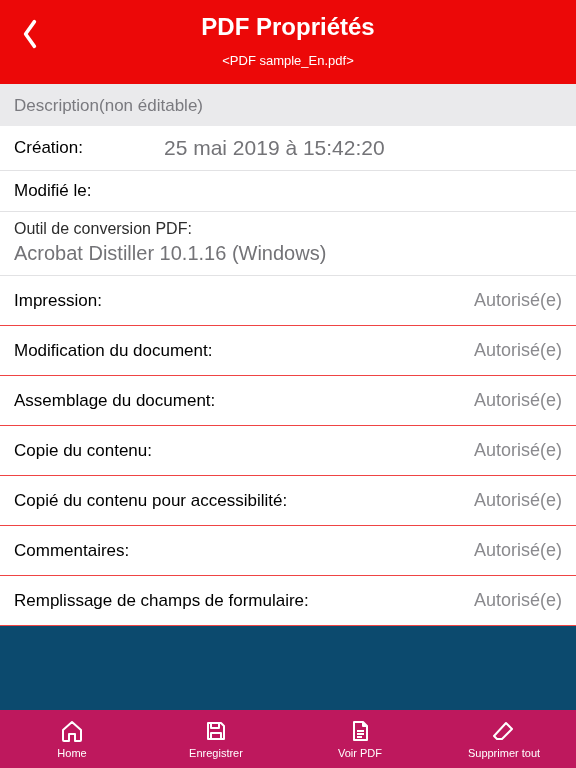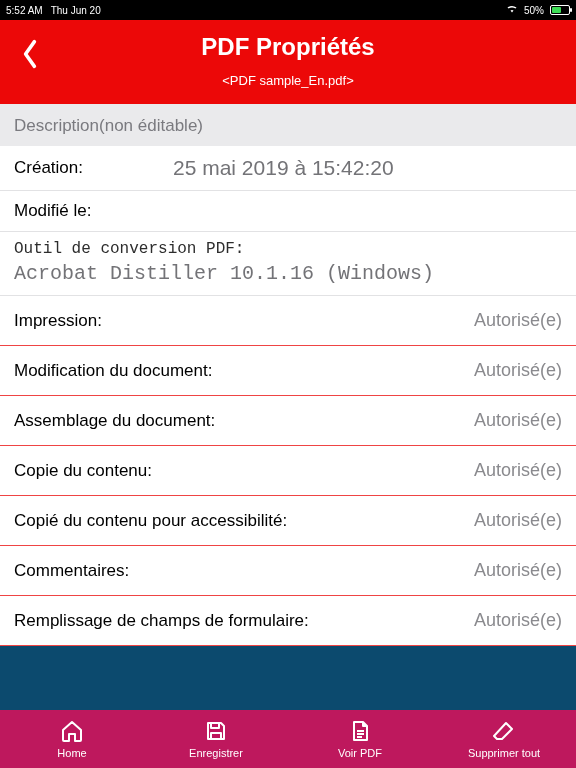--- a/index.html
+++ b/index.html
@@ -20,58 +20,39 @@
   .header { background: #ec0808; color: #fff; height: 84px; position: relative; display: flex; flex-direction: column; align-items: center; justify-content: center; }
   .back { position: absolute; left: 14px; top: 16px; width: 32px; height: 36px; display: flex; align-items: center; justify-content: center; }
   .back svg { width: 18px; height: 30px; }
   .title { font-size: 24px; font-weight: 700; margin-top: -4px; }
   .subtitle { font-size: 13px; font-weight: 400; margin-top: 12px; }
 
   
   .list { flex: 1; overflow: hidden; background: #0c4a6e; }
   .section-header { color: #7a7a7f; font-size: 17px; padding: 12px 14px 10px; background: #eaeaec; }
   .row { background: #fff; border-bottom: 1px solid #e2e2e4; padding: 10px 14px; display: flex; align-items: center; }
-  .row.kv { justify-content: flex-start; gap: 9px; }
+  .row.kv { justify-content: flex-start; }
   .row .label { font-size: 17px; color: #000; width: 150px; }
   .row .value { font-size: 21px; color: #737377; flex: 1; }
-  .row.conv { display: block; padding-top: 8px; padding-bottom: 10px; font-family: Liberation Mono, monospace; }
+  .row.conv { display: block; padding-top: 8px; padding-bottom: 10px; }
   .row.conv .lab2 { font-size: 16px; color: #2d2d2d; margin-bottom: 4px; }
   .row.conv .val2 { font-size: 20px; color: #737377; }
   .sec-row { background: #fff; border-bottom: 1px solid #ef4444; padding: 14px 14px; display: flex; align-items: center; justify-content: space-between; }
   .sec-row .slabel { font-size: 17px; color: #000; }
   .sec-row .svalue { font-size: 18px; color: #8a8a8e; }
 
   
   .toolbar { height: 58px; background: #be185d; display: flex; align-items: center; justify-content: space-around; color: #fff; }
   .titem { display: flex; flex-direction: column; align-items: center; gap: 2px; font-size: 11px; width: 120px; }
   .titem svg { width: 24px; height: 24px; }
 </style>
 </head>
 <body>
 <div class="root">
 
-  <div class="statusbar">
-    <div class="left">
-      <span>5:52 AM</span>
-      <span>Thu Jun 20</span>
-    </div>
-    <div class="right">
-      <span>
-        <svg class="wifi" viewBox="0 0 24 18">
-            <path d="M12 16l3-4a6 6 0 00-6 0l3 4zM3 6a16 16 0 0118 0l-2 2a13 13 0 00-14 0L3 6z" fill="#fff"></path>
-          </svg>
-      </span>
-      <span>50%</span>
-      <span class="batt">
-          <span class="batt-body">
-            <span class="batt-fill" style="width:50%"></span>
-          </span>
-        </span>
-    </div>
-  </div>
 
   <div class="header">
     <div class="back">
       <svg viewBox="0 0 20 34">
           <polyline points="15,3 5,17 15,31" fill="none" stroke="#fff" stroke-width="4" stroke-linecap="round" stroke-linejoin="round"></polyline>
         </svg>
     </div>
     <div class="title">PDF Propriétés</div>
     <div class="subtitle">&lt;PDF sample_En.pdf&gt;</div>
   </div>

